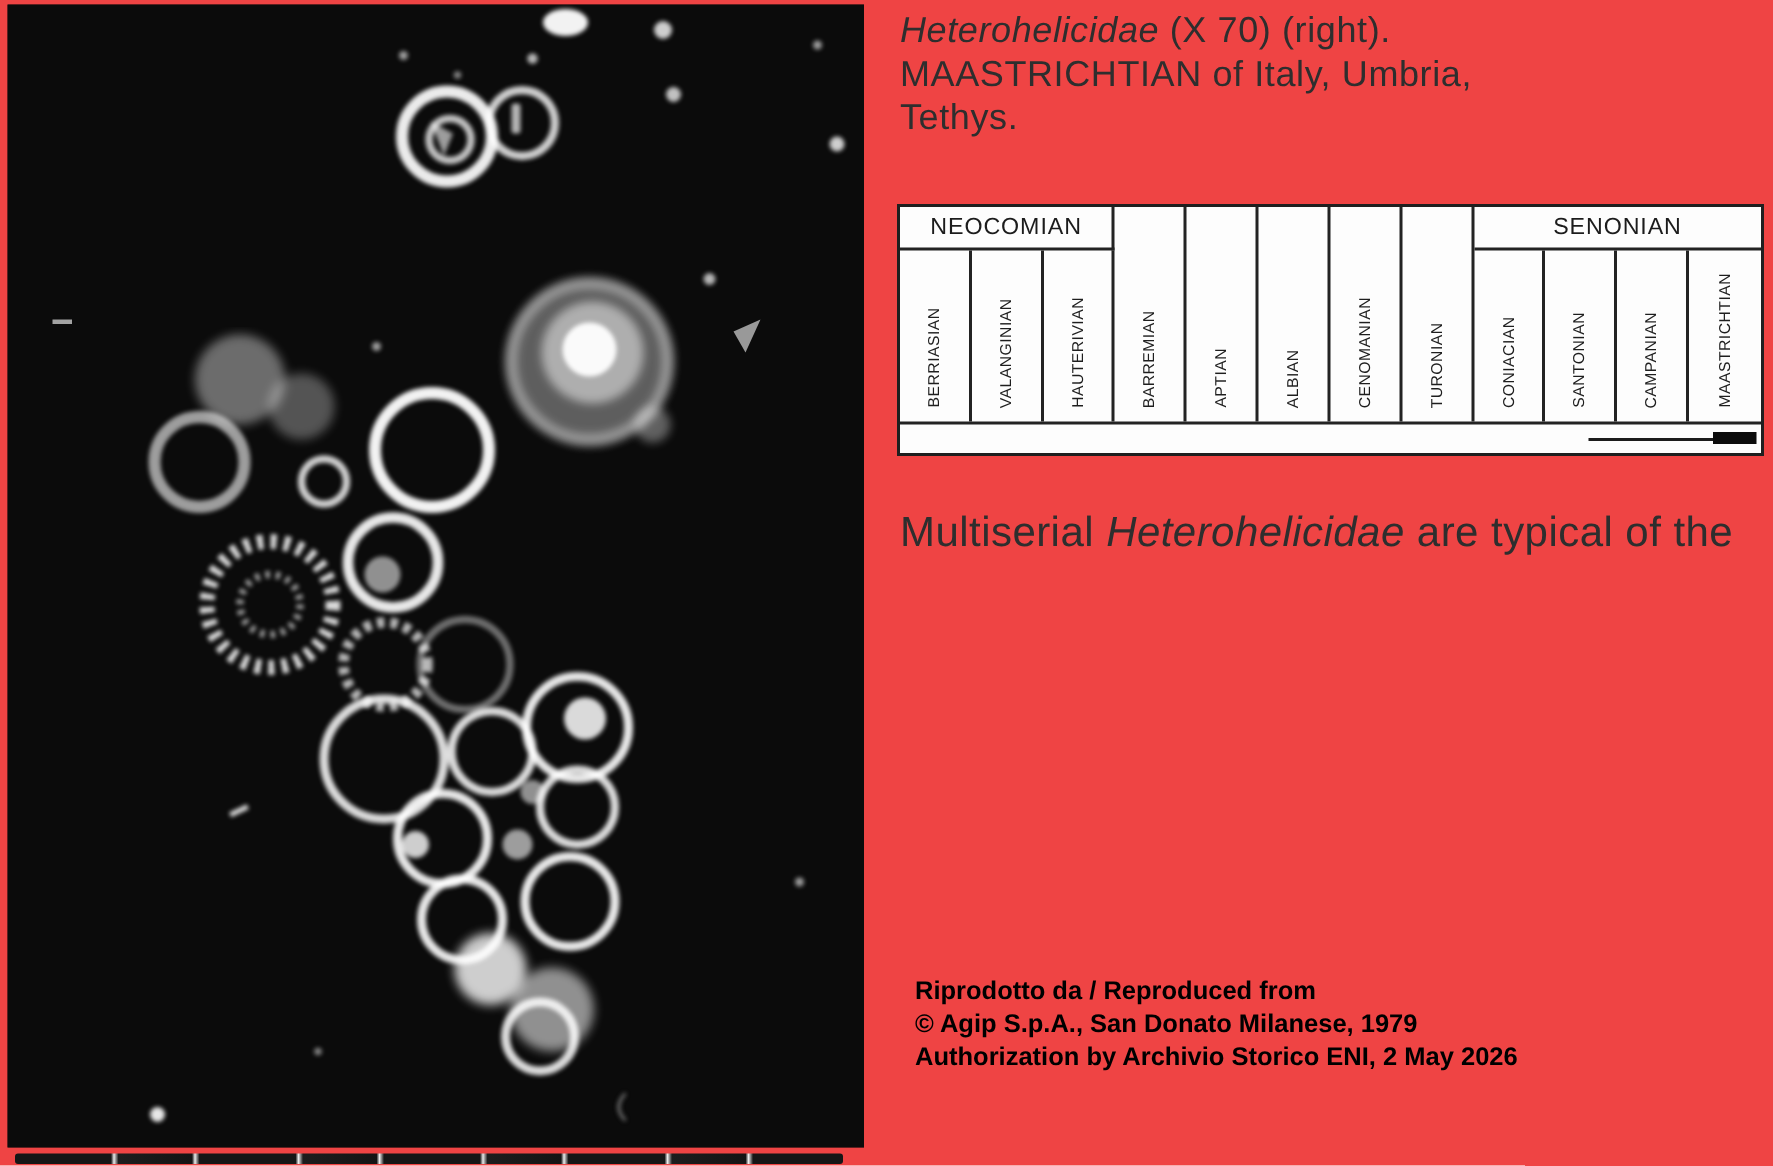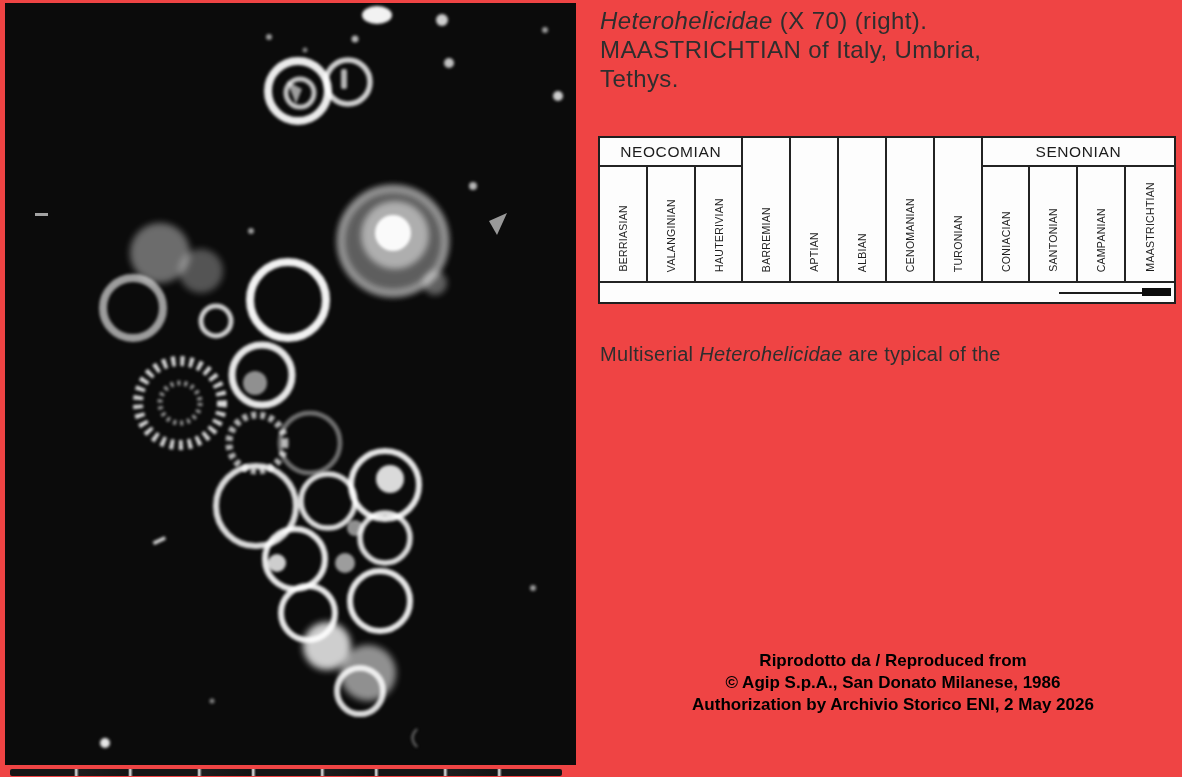--- a/index.html
+++ b/index.html
@@ -61,28 +61,28 @@
   .range-band {
     grid-area:3 / 1 / 4 / 13; position:relative;
     border-top:2px solid #232323;
   }
   .range-thin  { position:absolute; left:80%;   width:14.8%; top:9px;  height:2px; background:#1c1c1c; }
   .range-thick { position:absolute; left:94.4%; width:5.1%;  top:5px;  height:8px; background:#0c0c0c; }
 
   
   .bodytext {
     position:absolute; left:600px; top:341px; width:566px;
-    font-size:20px; line-height:27px; letter-spacing:.3px; color:#2e2e2e;
+    font-size:28px; line-height:27px; letter-spacing:.3px; color:#2e2e2e;
   }
   .bodytext .genus { font-style:italic; }
 
   
   .attribution {
     position:absolute; left:610px; top:650px; width:566px;
-    text-align:center; font-weight:bold; font-size:17px; line-height:22px;
+    text-align:left; font-weight:bold; font-size:17px; line-height:22px;
     color:#000;
   }
 </style>
 </head>
 <body>
 
 <div class="page">
 
   <div class="photo">
     <svg viewBox="0 0 571 762" preserveAspectRatio="none" role="img">
@@ -222,17 +222,17 @@
       <div class="range-thick"></div>
     </div>
   </div>
 
   <div class="bodytext">
     <div><span>Multiserial </span><span class="genus">Heterohelicidae</span><span> are typical of the</span></div>
   </div>
 
   <div class="attribution">
     <div>Riprodotto da / Reproduced from</div>
-    <div>© Agip S.p.A., San Donato Milanese, 1986</div>
+    <div>© Agip S.p.A., San Donato Milanese, 1979</div>
     <div>Authorization by Archivio Storico ENI, 2 May 2026</div>
   </div>
 
 </div>
 
 </body></html>

